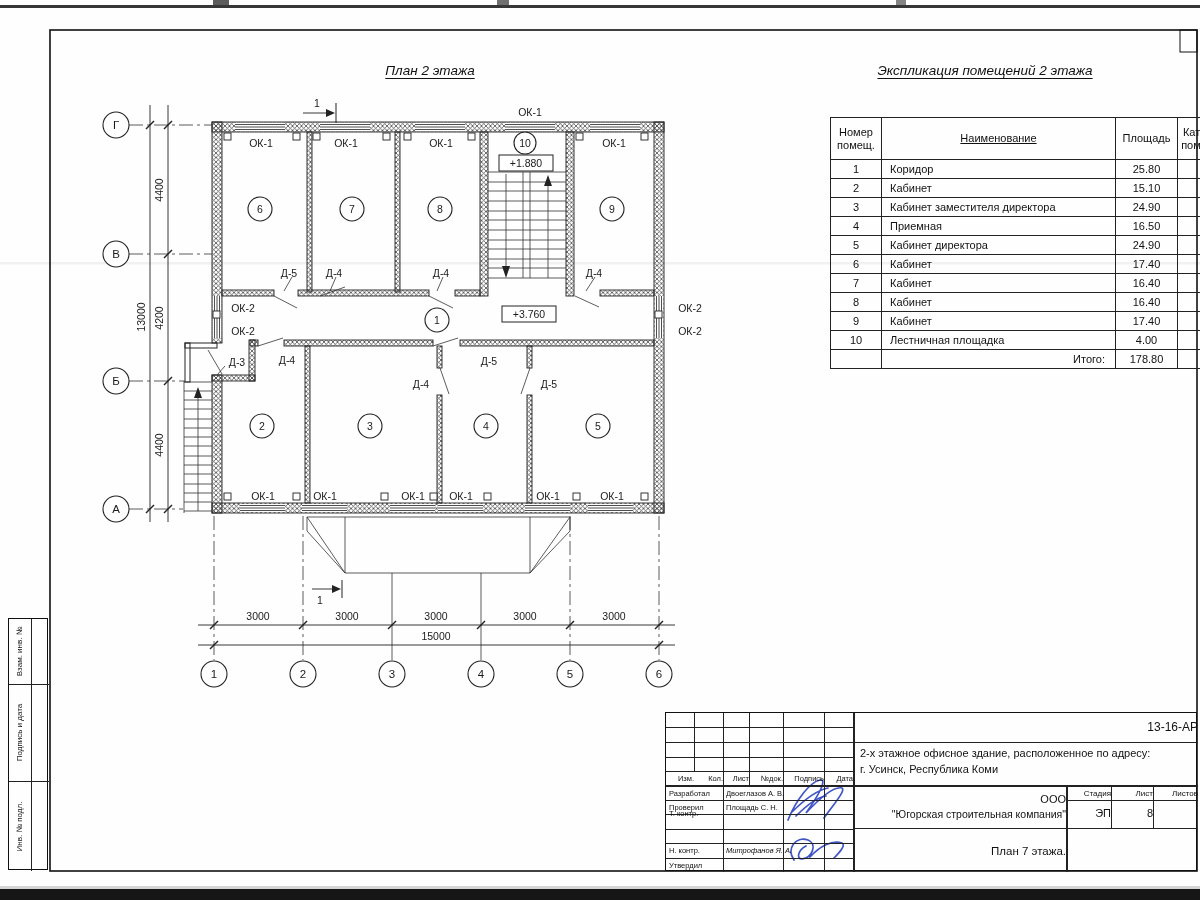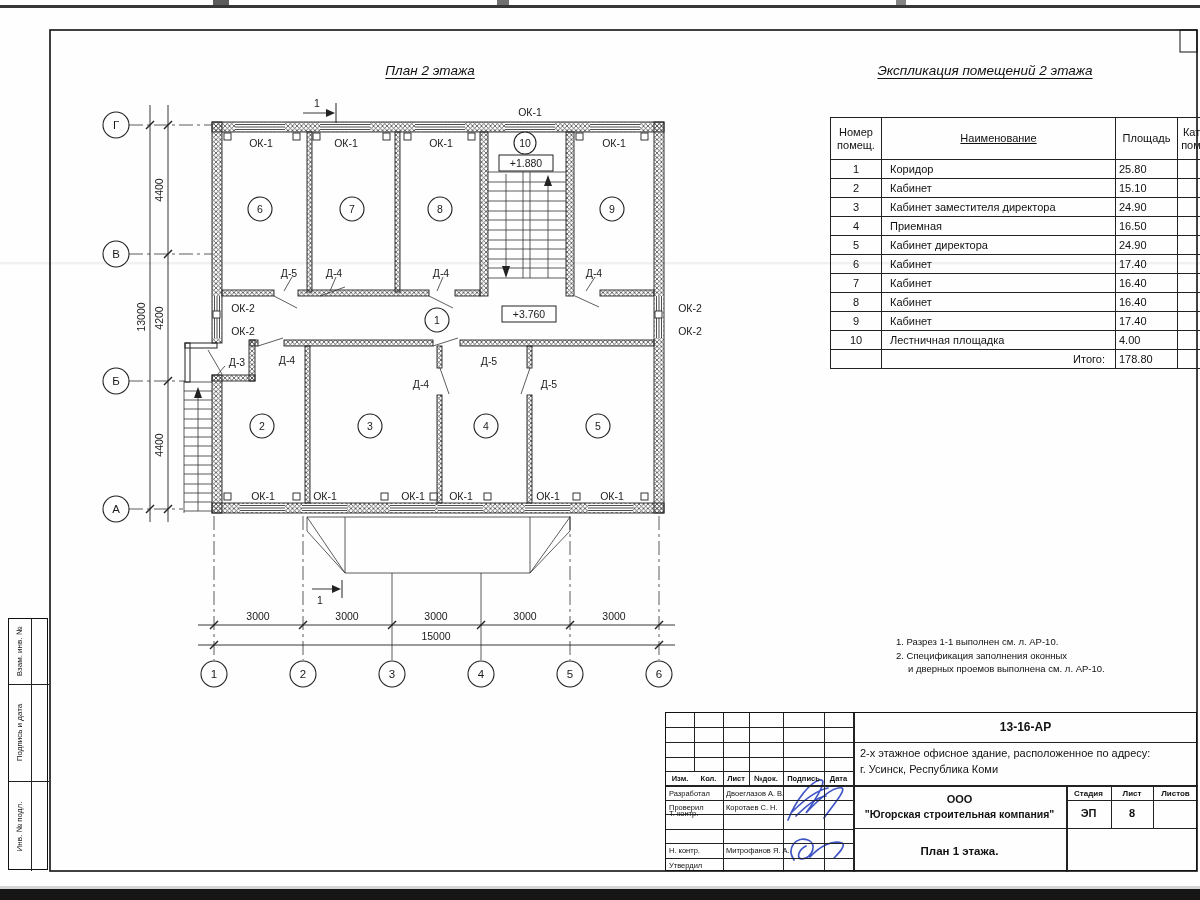--- a/index.html
+++ b/index.html
@@ -22,28 +22,28 @@
   .ovl{position:absolute;}
   .title-it{font-style:italic;font-size:13.5px;text-decoration:underline;text-underline-offset:3px;white-space:nowrap;}
   
   table.sched{border-collapse:collapse;table-layout:fixed;width:367px;background:transparent;}
   table.sched td,table.sched th{border:1px solid #222;font-size:11px;font-weight:normal;
     padding:0 3px;overflow:hidden;white-space:nowrap;}
   table.sched .hdr td{height:41px;text-align:center;white-space:normal;line-height:1.15;}
   table.sched .r td{height:18px;}
   .c-num{width:44px;text-align:center;}
   .c-name{width:227px;text-align:left;padding-left:8px !important;}
-  .c-area{width:55px;text-align:left;}
+  .c-area{width:55px;text-align:center;}
   .c-cat{width:23px;text-align:center;}
   table.sched{border:1.5px solid #111;margin-left:28px;}
   
   .tblock{left:665px;top:712px;width:532px;height:159px;border:1.6px solid #111;box-sizing:border-box;}
   .tb-line{position:absolute;background:#222;}
   .tb-txt{position:absolute;font-size:7.5px;white-space:nowrap;}
-  .tb-ctr{text-align:center;font-weight:bold;}
+  .tb-ctr{text-align:right;}
   
   .mstrip{left:8px;top:618px;width:40px;height:252px;border:1.4px solid #111;box-sizing:border-box;}
   .rotcell{position:absolute;left:0;width:22px;display:flex;align-items:center;justify-content:center;}
   .rotcell span{transform:rotate(-90deg);font-size:8px;white-space:nowrap;}
   .notes{font-size:9.5px;line-height:13.5px;white-space:nowrap;}
 </style>
 </head>
 <body>
 
 <div class="sheet">
@@ -418,25 +418,20 @@
     <tr class="r">
       <td class="c-num"></td>
       <td class="c-name" style="text-align:right;padding-right:10px;">Итого:</td>
       <td class="c-area">178.80</td>
       <td class="c-cat"></td>
     </tr>
   </tbody>
       </table>
 </div>
 
-<div class="ovl notes" style="left:896px;top:635px;">
-  <div>1. Разрез 1-1 выполнен см. л. АР-10.</div>
-  <div>2. Спецификация заполнения оконных</div>
-  <div style="padding-left:12px;">и дверных проемов выполнена см. л. АР-10.</div>
-</div>
 
 <div class="ovl tblock">
 
   <div class="tb-line" style="left:28px;top:0;width:1px;height:58px;"></div>
   <div class="tb-line" style="left:83px;top:0;width:1px;height:72px;"></div>
   <div class="tb-line" style="left:57px;top:0;width:1px;height:159px;"></div>
   <div class="tb-line" style="left:117px;top:0;width:1px;height:159px;"></div>
   <div class="tb-line" style="left:158px;top:0;width:1px;height:159px;"></div>
   <div class="tb-line" style="left:187px;top:0;width:1.6px;height:159px;"></div>
   <div class="tb-line" style="left:400px;top:72px;width:1.6px;height:87px;"></div>
@@ -462,36 +457,36 @@
   <div class="tb-txt tb-ctr" style="left:187px;top:7px;width:345px;font-size:12px;">13-16-АР</div>
   <div class="tb-txt" style="left:194px;top:34px;font-size:11px;">2-х этажное офисное здание, расположенное по адресу:</div>
   <div class="tb-txt" style="left:194px;top:50px;font-size:11px;">г. Усинск, Республика Коми</div>
   <div class="tb-txt tb-ctr" style="left:187px;top:80px;width:213px;font-size:11px;">ООО</div>
   <div class="tb-txt tb-ctr" style="left:187px;top:95px;width:213px;font-size:10.5px;">"Югорская строительная компания"</div>
   <div class="tb-txt tb-ctr" style="left:400px;top:76px;width:45px;font-size:8px;">Стадия</div>
   <div class="tb-txt tb-ctr" style="left:445px;top:76px;width:42px;font-size:8px;">Лист</div>
   <div class="tb-txt tb-ctr" style="left:487px;top:76px;width:45px;font-size:8px;">Листов</div>
   <div class="tb-txt tb-ctr" style="left:400px;top:94px;width:45px;font-size:11px;">ЭП</div>
   <div class="tb-txt tb-ctr" style="left:445px;top:94px;width:42px;font-size:11px;">8</div>
-  <div class="tb-txt tb-ctr" style="left:187px;top:132px;width:213px;font-size:11.5px;">План 1 этажа.</div>
+  <div class="tb-txt tb-ctr" style="left:187px;top:132px;width:213px;font-size:11.5px;">План 7 этажа.</div>
 
   <div class="tb-txt tb-ctr" style="left:0;top:61px;width:28px;">Изм.</div>
   <div class="tb-txt tb-ctr" style="left:28px;top:61px;width:29px;">Кол.</div>
   <div class="tb-txt tb-ctr" style="left:57px;top:61px;width:26px;">Лист</div>
   <div class="tb-txt tb-ctr" style="left:83px;top:61px;width:34px;">№док.</div>
   <div class="tb-txt tb-ctr" style="left:117px;top:61px;width:41px;">Подпись</div>
   <div class="tb-txt tb-ctr" style="left:158px;top:61px;width:29px;">Дата</div>
 
   <div class="tb-txt" style="left:3px;top:76px;">Разработал</div>
   <div class="tb-txt" style="left:60px;top:76px;">Двоеглазов А. В.</div>
   <div class="tb-txt" style="left:3px;top:90px;">Проверил</div>
-  <div class="tb-txt" style="left:60px;top:90px;">Коротаев С. Н.</div>
+  <div class="tb-txt" style="left:60px;top:90px;">Площадь С. Н.</div>
   <div class="tb-txt" style="left:3px;top:96px;">Т. контр.</div>
   <div class="tb-txt" style="left:3px;top:133px;">Н. контр.</div>
-  <div class="tb-txt" style="left:60px;top:133px;">Митрофанов Я. А.</div>
+  <div class="tb-txt" style="left:60px;top:133px;font-style:italic;">Митрофанов Я. А.</div>
   <div class="tb-txt" style="left:3px;top:148px;">Утвердил</div>
 </div>
 
 <div class="ovl mstrip">
   <div class="tb-line" style="left:22px;top:0;width:1px;height:252px;"></div>
   <div class="tb-line" style="left:0;top:65px;width:40px;height:1.4px;"></div>
   <div class="tb-line" style="left:0;top:162px;width:40px;height:1.4px;"></div>
   <div class="rotcell" style="top:0;height:65px;">
         <span>Взам. инв. №</span>
       </div>

